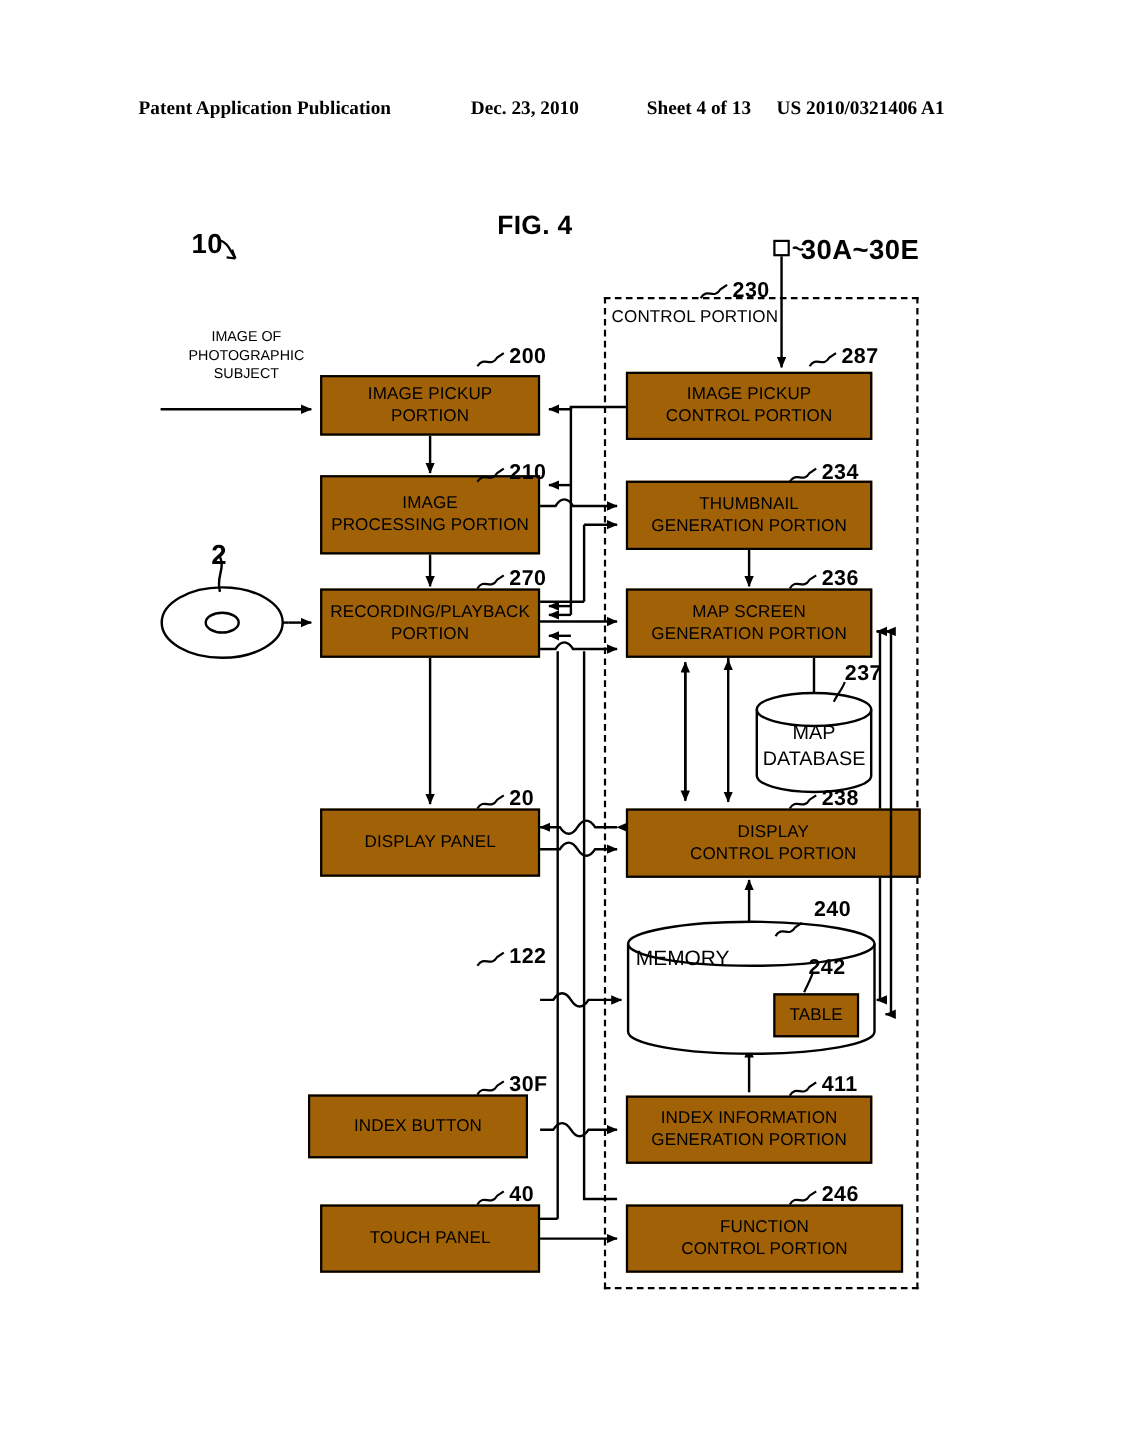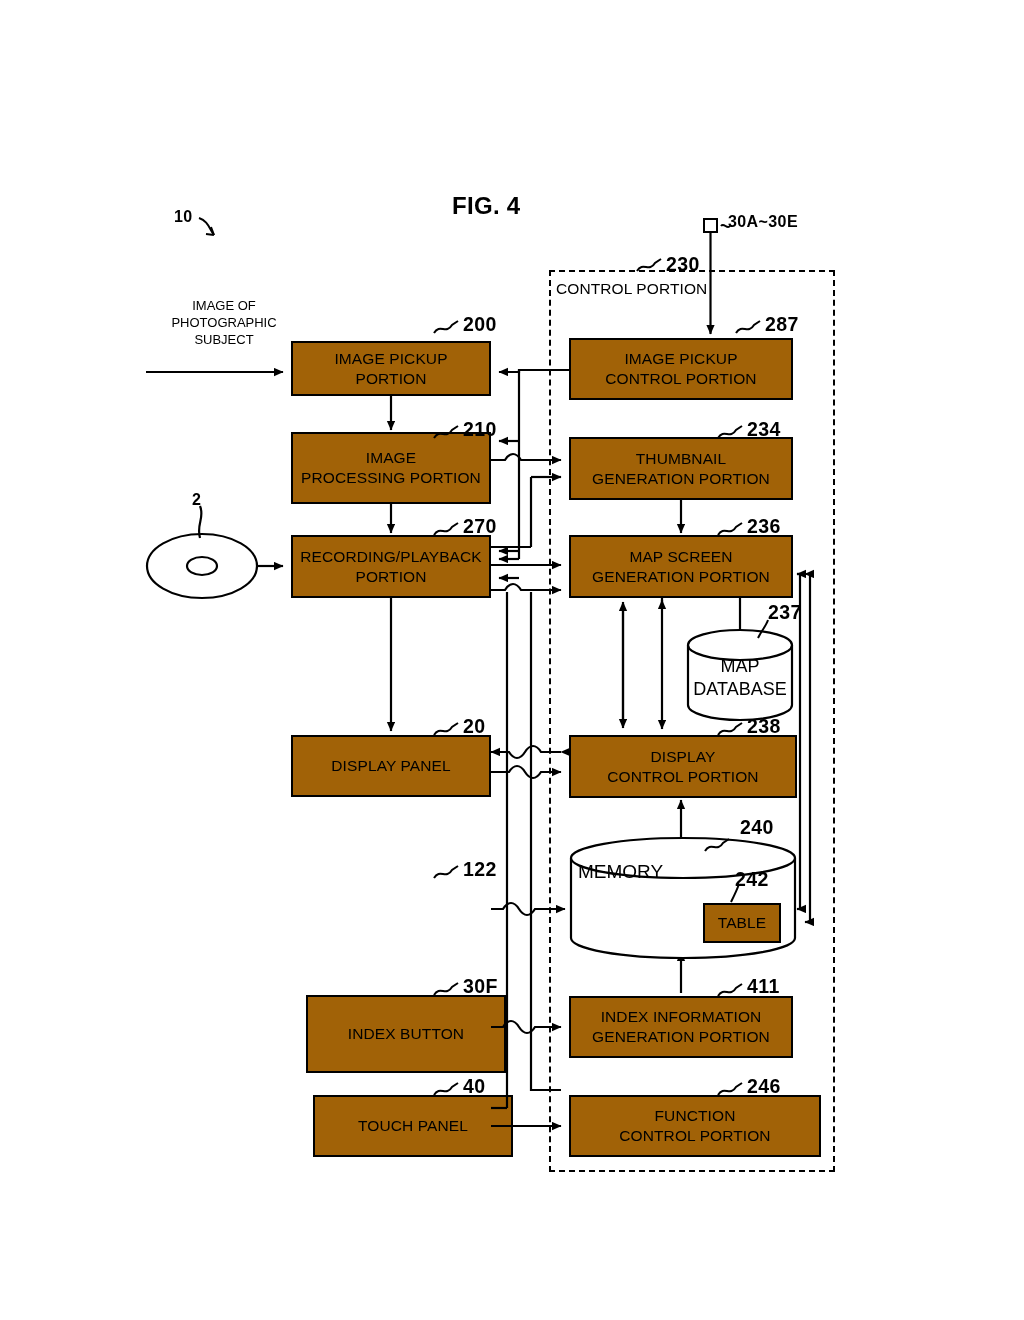--- a/index.html
+++ b/index.html
@@ -24,38 +24,44 @@
   svg.layer{position:absolute;left:0;top:0;width:1024px;height:1320px;overflow:visible;pointer-events:none;}
 
   
   .bx{position:absolute;border:2.2px solid #000;background:#a16207;box-sizing:border-box;
       display:flex;align-items:center;justify-content:center;text-align:center;
       font-size:15.5px;line-height:1.28;letter-spacing:.1px;}
   .bx .t{padding:0 4px;white-space:pre-line;}
 
   
   .ref{position:absolute;font-size:19.5px;font-weight:bold;letter-spacing:.4px;white-space:nowrap;}
-  .refplain{position:absolute;font-size:16px;font-weight:bold;letter-spacing:.4px;white-space:nowrap;}
+  .refplain{position:absolute;font-size:25px;font-weight:bold;letter-spacing:.4px;white-space:nowrap;}
 
   
   .dashbox{position:absolute;left:549px;top:270px;width:286px;height:902px;
            border:2.2px dashed #000;box-sizing:border-box;background:transparent;}
   .cplabel{position:absolute;left:556px;top:280px;font-size:15.5px;letter-spacing:.1px;}
 
   
   .ftxt{position:absolute;text-align:center;font-size:13px;line-height:1.3;white-space:pre-line;}
 
   
   .sq{position:absolute;left:703px;top:218px;width:15px;height:15px;border:2.2px solid #000;background:#fff;box-sizing:border-box;}
 </style>
 </head>
 <body>
 
 <div id="sheet">
 
+  <div class="hdr">
+    <span class="h1">Patent Application Publication</span>
+    <span class="h2">Dec. 23, 2010</span>
+    <span class="h3">Sheet 4 of 13</span>
+    <span class="h4">US 2010/0321406 A1</span>
+  </div>
 
   <div class="figtitle">FIG. 4</div>
 
   <div class="refplain" style="left:174px;top:208px;">10</div>
 
   <div class="sq"></div>
   <div class="refplain" style="left:728px;top:213px;">30A~30E</div>
 
   <div class="dashbox"></div>
   <div class="cplabel">CONTROL PORTION</div>
@@ -135,26 +141,26 @@
   </div>
   <div class="ref" style="left:463px;top:515px;">270</div>
 
   <div class="bx" style="left:291px;top:735px;width:200px;height:62px;">
     <span class="t">DISPLAY PANEL</span>
   </div>
   <div class="ref" style="left:463px;top:715px;">20</div>
 
   <div class="ref" style="left:463px;top:858px;">122</div>
 
-  <div class="bx" style="left:306px;top:995px;width:200px;height:78px;">
+  <div class="bx" style="left:280px;top:995px;width:200px;height:58px;">
     <span class="t">INDEX BUTTON</span>
   </div>
   <div class="ref" style="left:463px;top:975px;">30F</div>
 
-  <div class="bx" style="left:291px;top:1095px;width:200px;height:62px;margin-left:22px;">
+  <div class="bx" style="left:291px;top:1095px;width:200px;height:62px;">
     <span class="t">TOUCH PANEL</span>
   </div>
   <div class="ref" style="left:463px;top:1075px;">40</div>
 
   <div class="bx" style="left:569px;top:338px;width:224px;height:62px;">
     <span class="t">IMAGE PICKUP
 CONTROL PORTION</span>
   </div>
   <div class="ref" style="left:765px;top:313px;">287</div>
 
@@ -173,21 +179,21 @@
   <svg class="layer" viewBox="0 0 1024 1320">
     <g stroke="#000" stroke-width="2.2" fill="#fff">
       <path d="M688,645 L688,705 A52,15 0 0 0 792,705 L792,645"></path>
       <ellipse cx="740" cy="645" rx="52" ry="15"></ellipse>
     </g>
   </svg>
   <div style="position:absolute;left:688px;top:655px;width:104px;text-align:center;font-size:18px;line-height:1.28;white-space:pre-line;">MAP
 DATABASE</div>
   <div class="ref" style="left:768px;top:601px;">237</div>
 
-  <div class="bx" style="left:569px;top:735px;width:228px;height:63px;">
+  <div class="bx" style="left:569px;top:735px;width:268px;height:63px;">
     <span class="t">DISPLAY
 CONTROL PORTION</span>
   </div>
   <div class="ref" style="left:747px;top:715px;">238</div>
 
   <svg class="layer" viewBox="0 0 1024 1320">
     <g stroke="#000" stroke-width="2.2" fill="#fff">
       <path d="M571,858 L571,938 A112,20 0 0 0 795,938 L795,858"></path>
       <ellipse cx="683" cy="858" rx="112" ry="20"></ellipse>
     </g>

